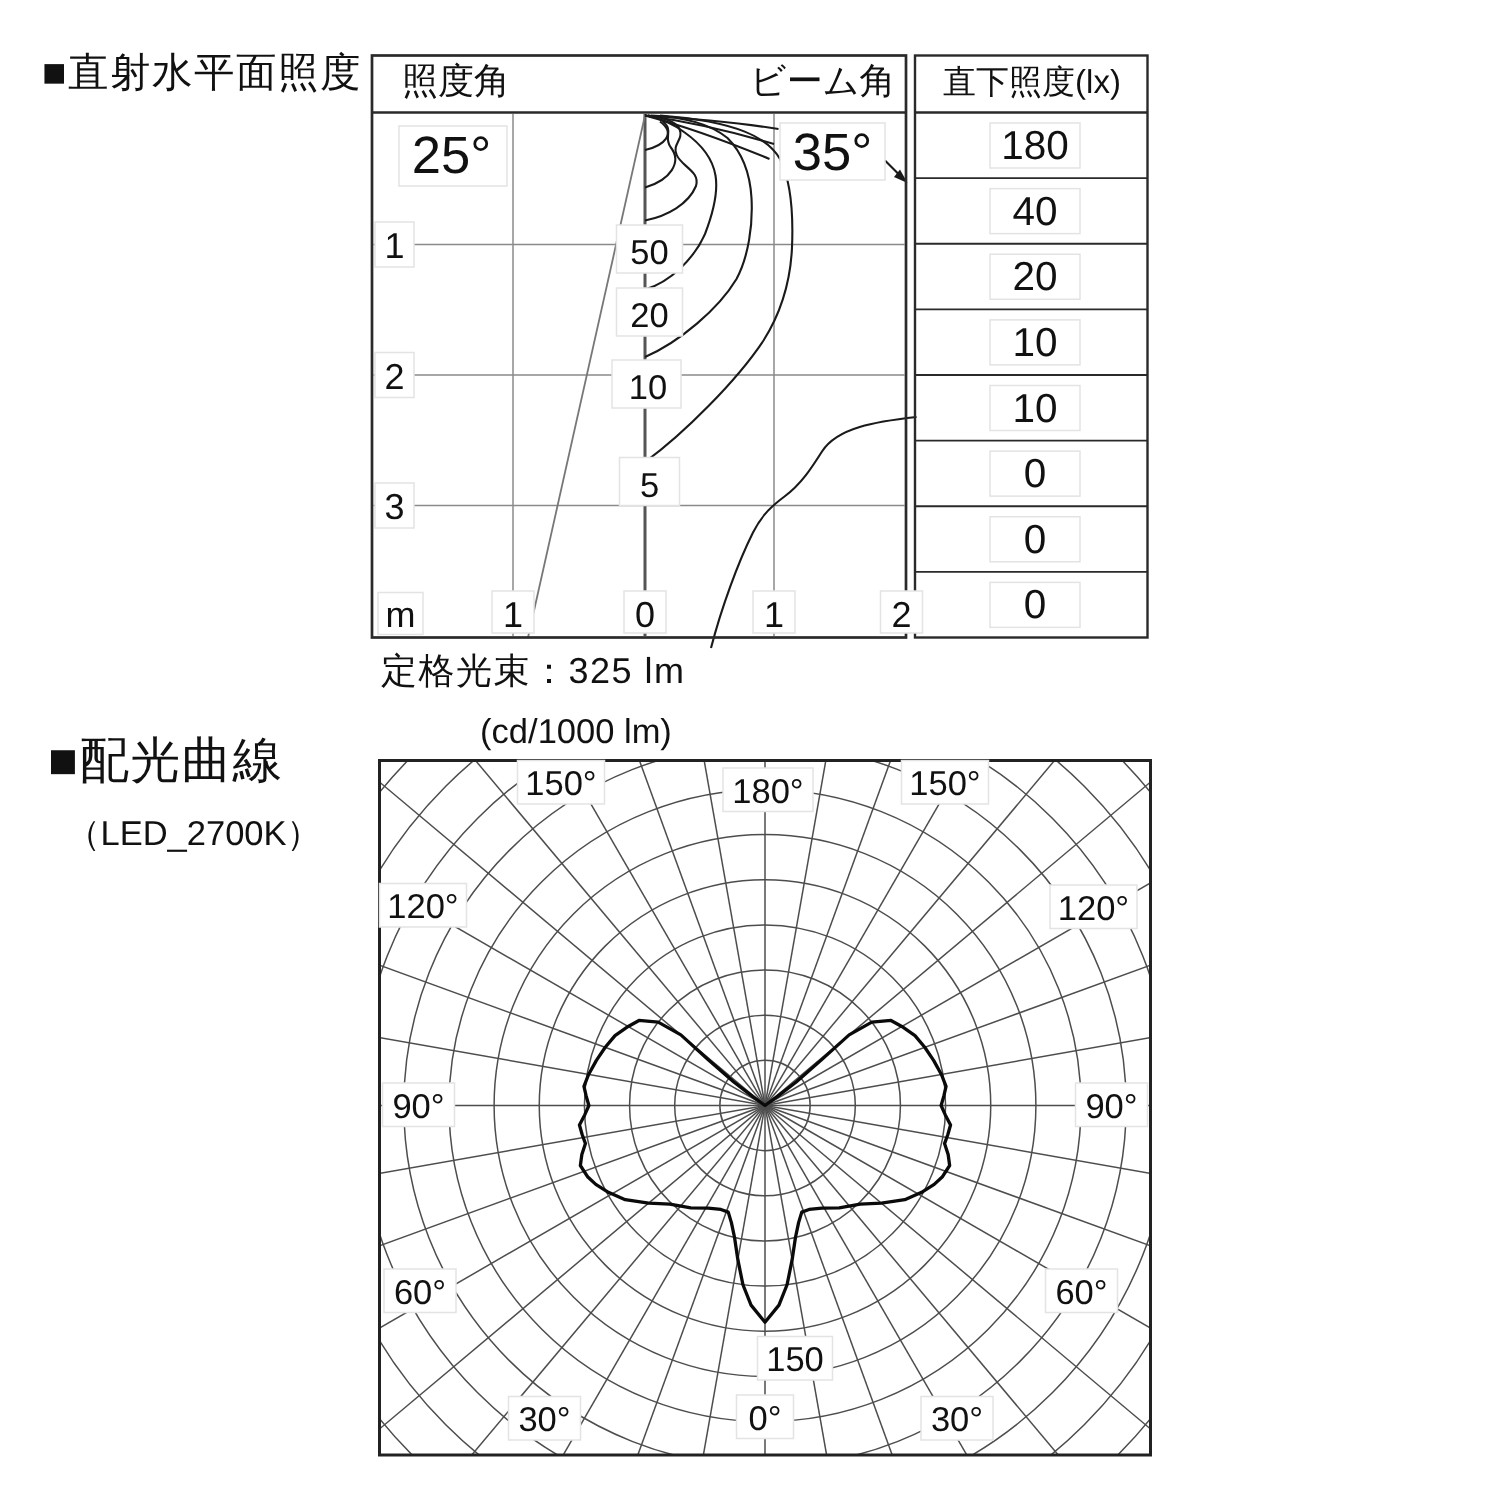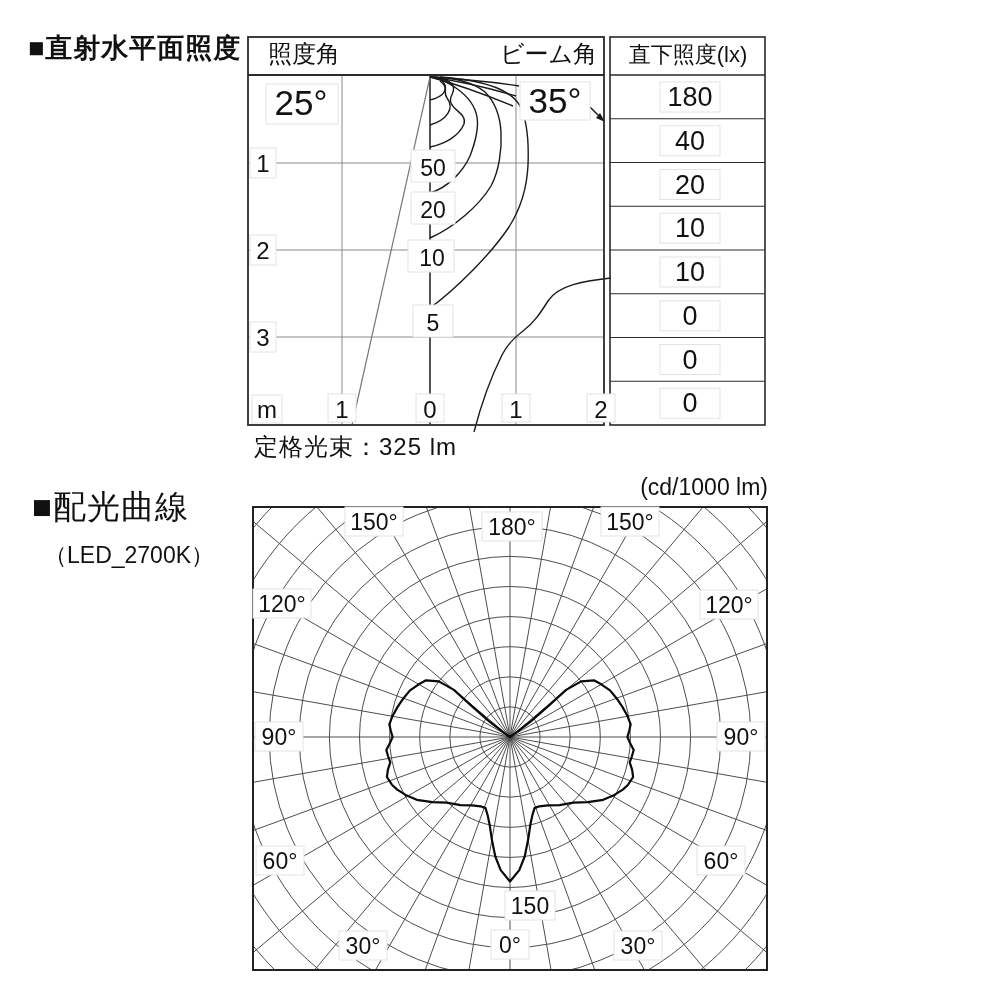--- a/index.html
+++ b/index.html
@@ -1,23 +1,23 @@
 <!DOCTYPE html>
 <html><head>
 <meta charset="utf-8">
 <style>
   html,body{margin:0;padding:0;background:#ffffff;}
   body{width:1000px;height:1000px;position:relative;overflow:hidden;
        font-family:"Liberation Sans","DejaVu Sans",sans-serif;color:#111;}
   .abs{position:absolute;}
-  #t1{left:28px;top:30px;font-size:27px;letter-spacing:1px;white-space:nowrap;font-weight:bold;}
+  #t1{left:28px;top:30px;font-size:27px;letter-spacing:1px;white-space:nowrap;}
   #t2{left:32px;top:485px;font-size:33px;letter-spacing:1px;white-space:nowrap;}
   #t2s{left:44px;top:540px;font-size:23px;white-space:nowrap;text-align:right;}
   #flux{left:254px;top:431px;font-size:24px;letter-spacing:1px;white-space:nowrap;}
-  #unit{left:0;top:474px;width:768px;text-align:right;font-size:23px;white-space:nowrap;}
+  #unit{left:0;top:474px;width:768px;text-align:center;font-size:23px;white-space:nowrap;}
   svg{position:absolute;left:0;display:block;}
   #cone-svg{top:0;}
   #polar-svg{top:470px;}
   svg text{font-family:"Liberation Sans","DejaVu Sans",sans-serif;fill:#111;}
 </style>
 </head>
 <body>
 
 <div class="abs" id="t1">■直射水平面照度</div>
 

